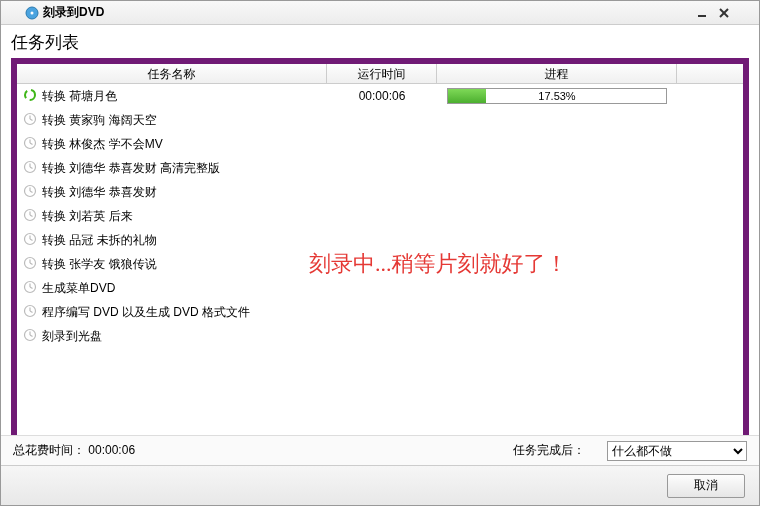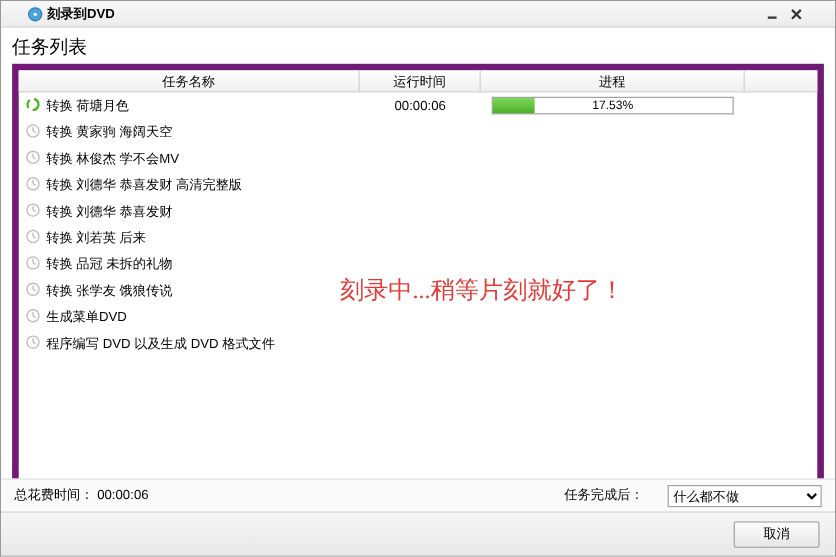--- a/index.html
+++ b/index.html
@@ -221,20 +221,34 @@
                 <circle cx="7" cy="7" r="5.5" fill="none" stroke="#bbb" stroke-width="1.2"></circle>
                 <line x1="7" y1="7" x2="7" y2="3.5" stroke="#bbb" stroke-width="1.2"></line>
                 <line x1="7" y1="7" x2="9.5" y2="8.5" stroke="#bbb" stroke-width="1.2"></line>
               </svg>
             </span>
             <span class="task-label">程序编写 DVD 以及生成 DVD 格式文件</span>
           </div>
           <div class="cell-time"></div>
           <div class="cell-prog"></div>
         </div>
+        <div class="row">
+          <div class="cell-name">
+            <span class="icon-wait">
+              <svg width="14" height="14" viewBox="0 0 14 14">
+                <circle cx="7" cy="7" r="5.5" fill="none" stroke="#bbb" stroke-width="1.2"></circle>
+                <line x1="7" y1="7" x2="7" y2="3.5" stroke="#bbb" stroke-width="1.2"></line>
+                <line x1="7" y1="7" x2="9.5" y2="8.5" stroke="#bbb" stroke-width="1.2"></line>
+              </svg>
+            </span>
+            <span class="task-label">刻录到光盘</span>
+          </div>
+          <div class="cell-time"></div>
+          <div class="cell-prog"></div>
+        </div>
       </div>
 
     <div class="watermark">刻录中...稍等片刻就好了！</div>
   </div>
 </div>
 
 <div class="footer1">
   <div class="left">
     <span>总花费时间：</span>
     <span>00:00:06</span>

